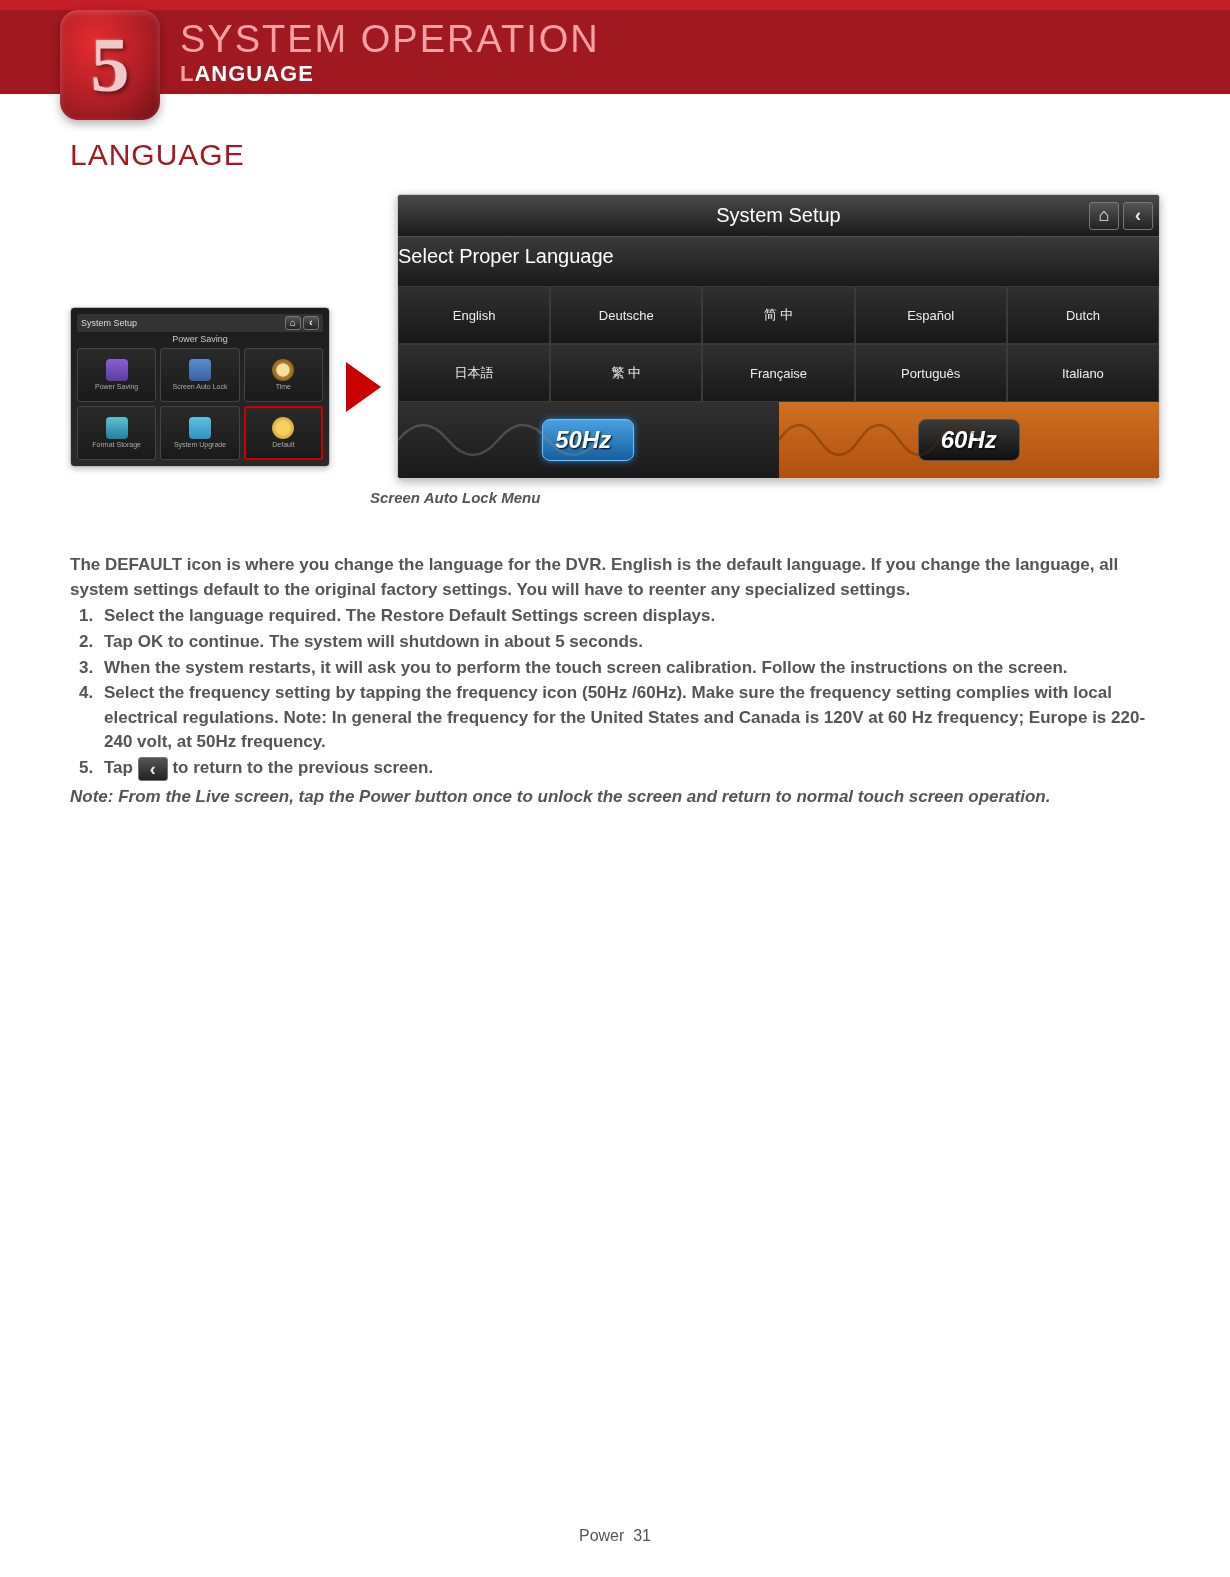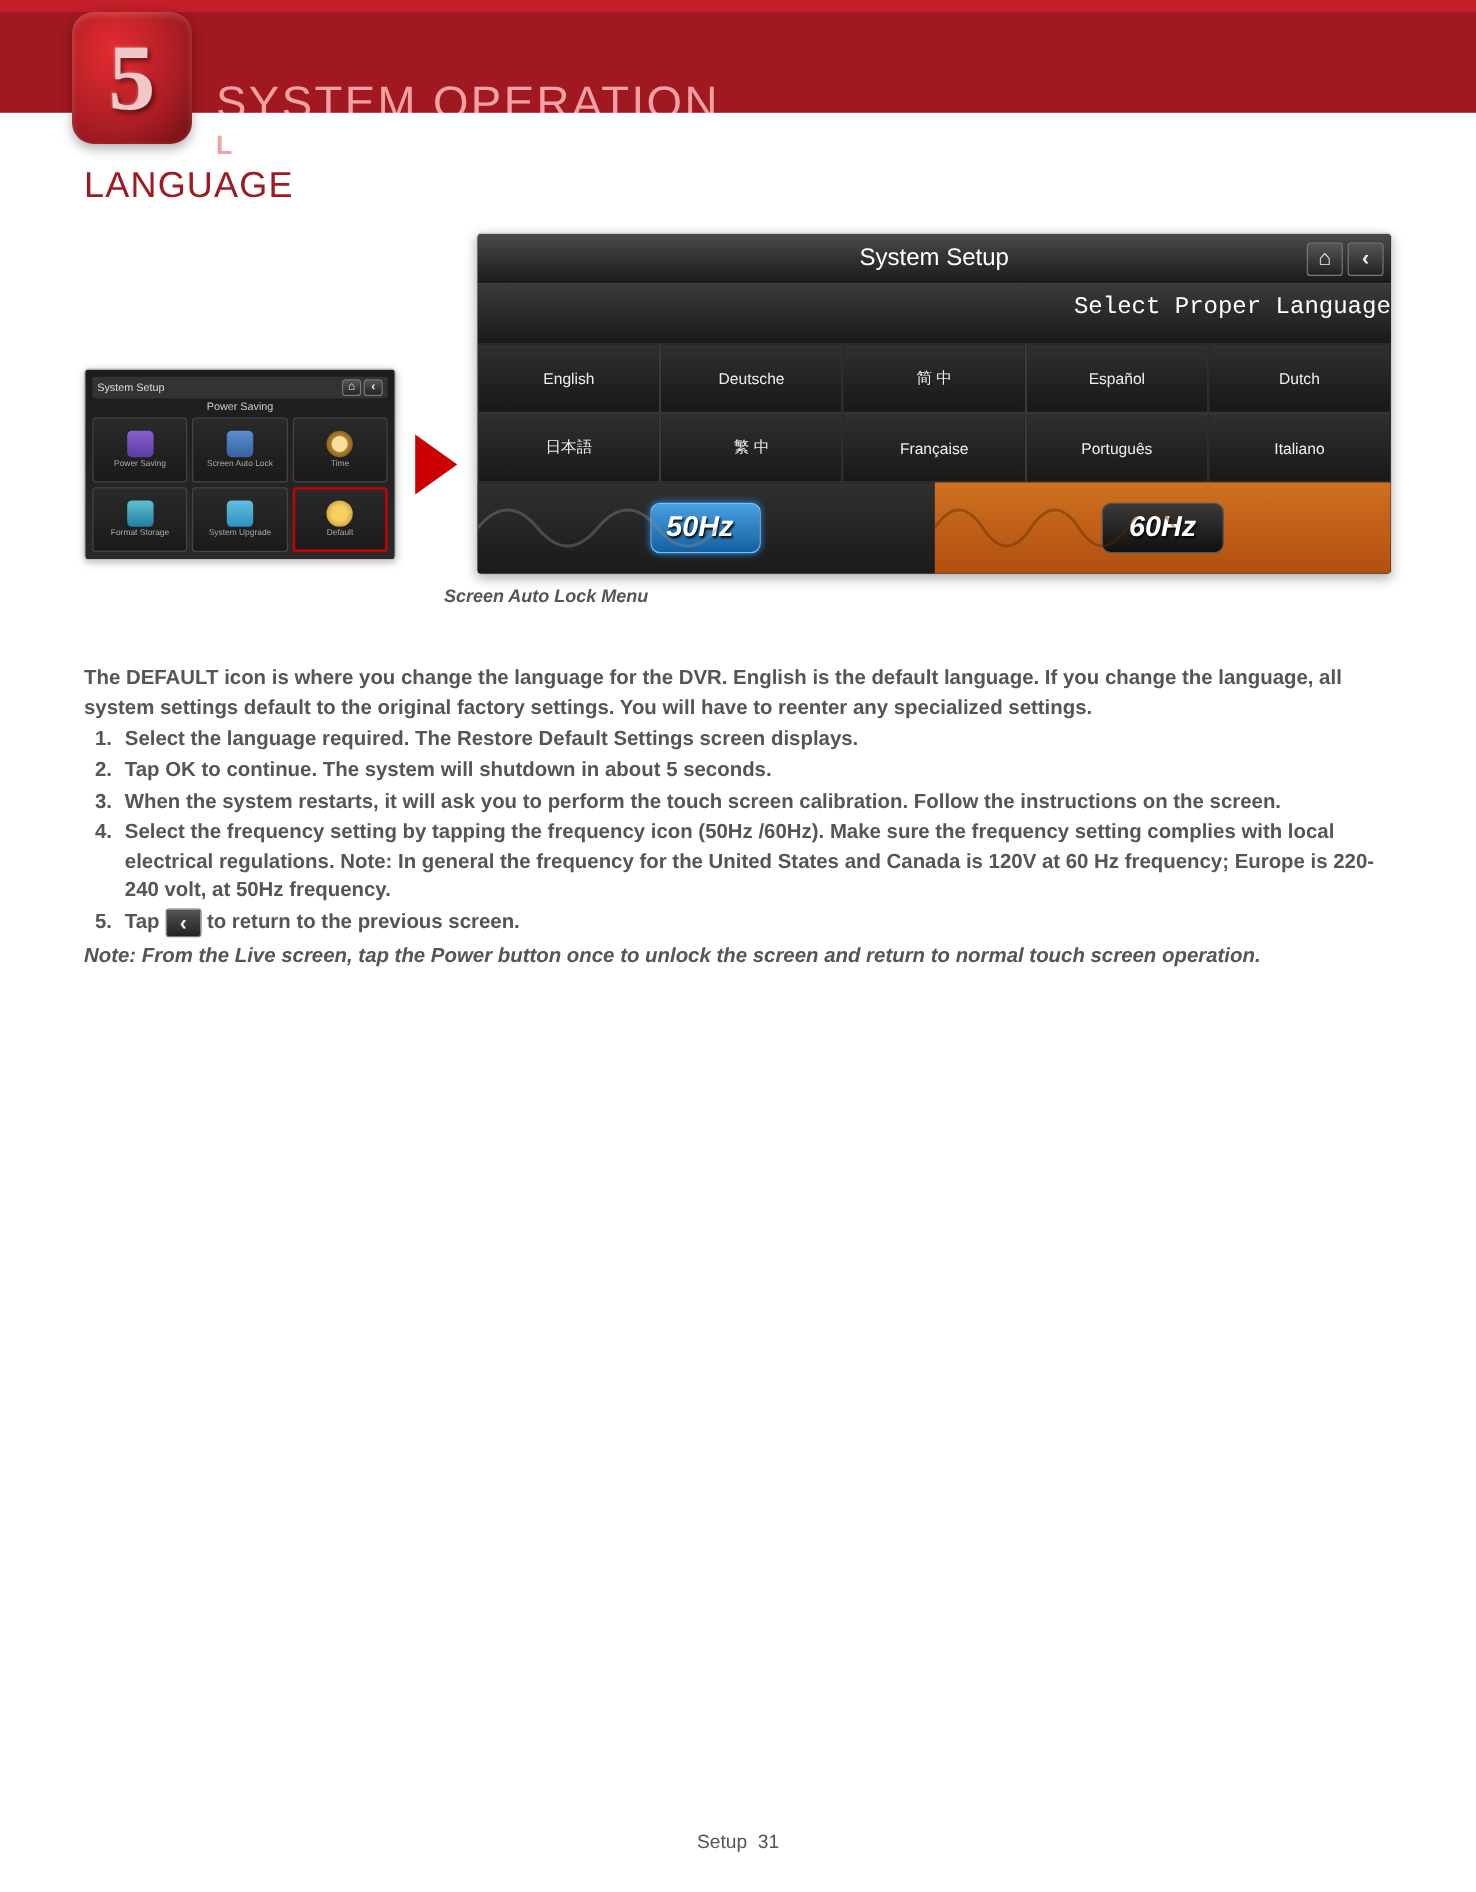--- a/index.html
+++ b/index.html
@@ -53,21 +53,20 @@
     font-weight: bold;
     color: #f0c8c8;
     text-shadow: 2px 2px 4px rgba(0,0,0,.5), -1px -1px 2px rgba(255,255,255,.3);
     font-family: Georgia, serif;
   }
 
   .header-titles {
     position: absolute;
     left: 180px;
     top: 18px;
-    margin-top: 47px;
   }
   .header-title {
     color: #f5a0a4;
     font-size: 38px;
     font-weight: 300;
     letter-spacing: 2px;
   }
   .header-sub {
     color: #fff;
     font-size: 22px;
@@ -204,24 +203,23 @@
     align-items: center;
     justify-content: center;
     color: #eee;
     font-size: 18px;
     font-weight: bold;
     cursor: pointer;
   }
   .ms-sub1 {
     background: linear-gradient(#3a3a3a,#1a1a1a);
     color: #fff;
-    text-align: right;
+    text-align: left;
     font-size: 20px;
     padding: 8px 0 18px;
-    font-family: Liberation Mono, monospace;
   }
   .ms-sub2 {
     background: linear-gradient(#2a2a2a,#1a1a1a);
     color: #f0a050;
     text-align: center;
     font-size: 19px;
     padding: 2px 0 10px;
     border-bottom: 1px solid #444;
   }
   .lang-grid {
@@ -449,15 +447,15 @@
         <span class="inline-back">‹</span>
         <span> to return to the previous screen.</span>
       </li>
     </ol>
     <p class="note">Note: From the Live screen, tap the Power button once to unlock the screen and return to normal touch screen operation.</p>
   </div>
 
 </div>
 
 <div class="page-footer">
-  <span>Setup</span>
+  <span>Power</span>
   &nbsp;<span>31</span>
 </div>
 
 </body></html>

